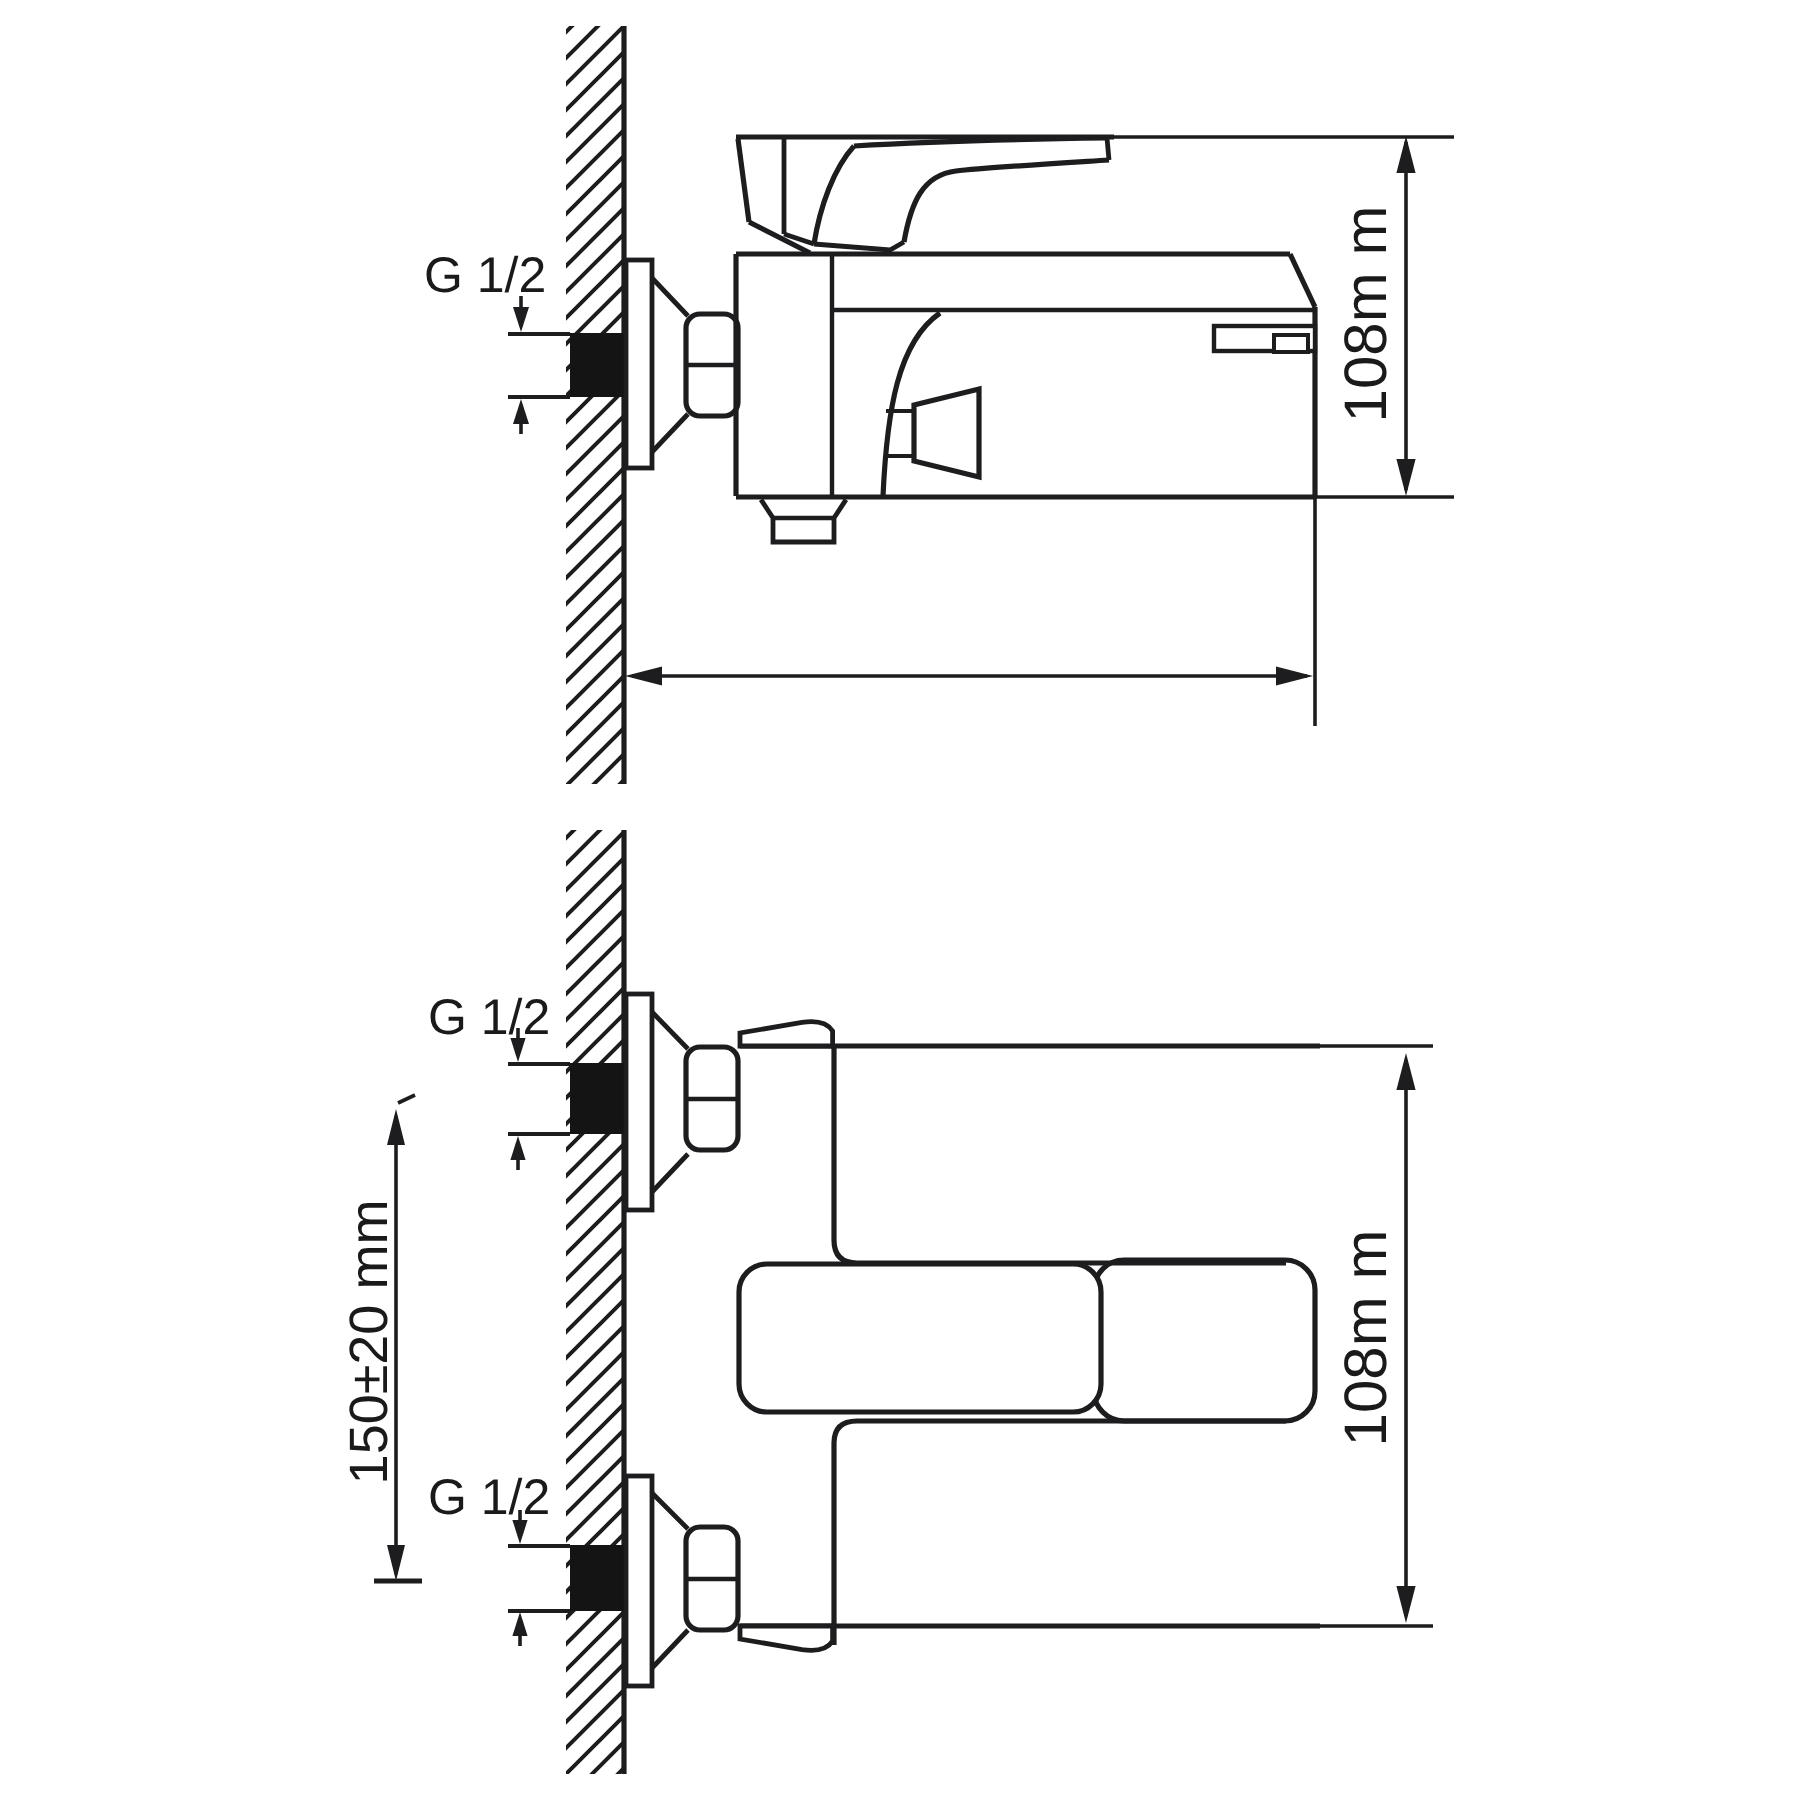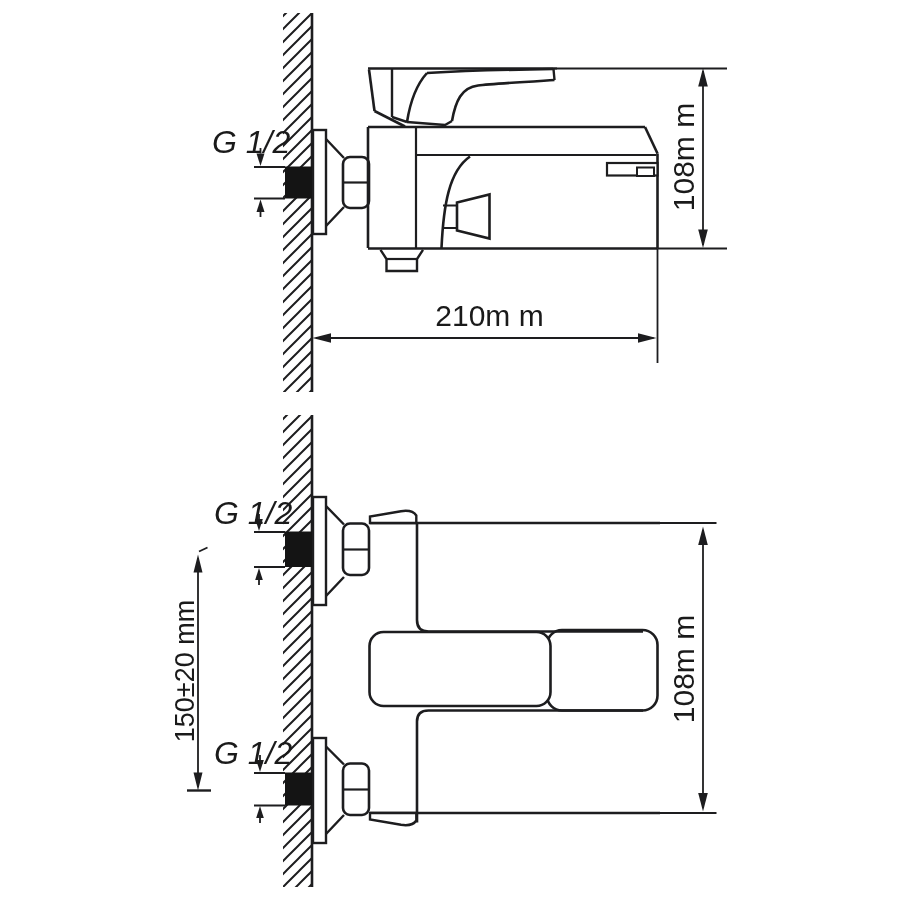--- a/index.html
+++ b/index.html
@@ -1,20 +1,20 @@
 <!DOCTYPE html>
 <html><head>
 <meta charset="utf-8">
 <style>
   html,body{margin:0;padding:0;background:#fff;}
   #stage{position:relative;width:900px;height:900px;background:#ffffff;overflow:hidden;
          font-family:"Liberation Sans", sans-serif;}
   #drawing{position:absolute;left:0;top:0;}
   .lbl{position:absolute;color:#1a1a1a;white-space:nowrap;line-height:1;}
-  .g12{font-size:32px;font-style:italic;}
+  .g12{font-size:25px;}
   .dimtext{font-size:30px;}
   .vtext{transform:translate(-50%,-50%) rotate(-90deg);transform-origin:center center;}
   .ctext{text-align:center;}
 </style>
 </head>
 <body>
 
 <div id="stage">
 
 <svg id="drawing" width="900" height="900" viewBox="0 0 900 900">
@@ -168,21 +168,20 @@
       <path d="M198,554.5 L193.5,572.5 L202.5,572.5 Z" fill="#1d1d1f" stroke="none"></path>
       <path d="M198,790.5 L193.5,772.5 L202.5,772.5 Z" fill="#1d1d1f" stroke="none"></path>
       <path d="M199,551.5 L207.5,547.5" stroke-width="1.8"></path>
       <path d="M187,790.5 H211" stroke-width="2.4"></path>
     </g>
   </g>
 </svg>
 
 <div class="lbl g12" style="left:212px;top:126px;">G 1/2</div>
 
-<div class="lbl dimtext ctext" style="left:432px;top:301px;width:115px;">210m m</div>
 
 <div class="lbl dimtext vtext" style="left:684px;top:157px;">108m m</div>
 
 <div class="lbl g12" style="left:214px;top:497px;">G 1/2</div>
 
 <div class="lbl g12" style="left:214px;top:737px;">G 1/2</div>
 
 <div class="lbl vtext" style="left:185px;top:671px;font-size:27px;">150±20 mm</div>
 
 <div class="lbl dimtext vtext" style="left:684px;top:669px;">108m m</div>

